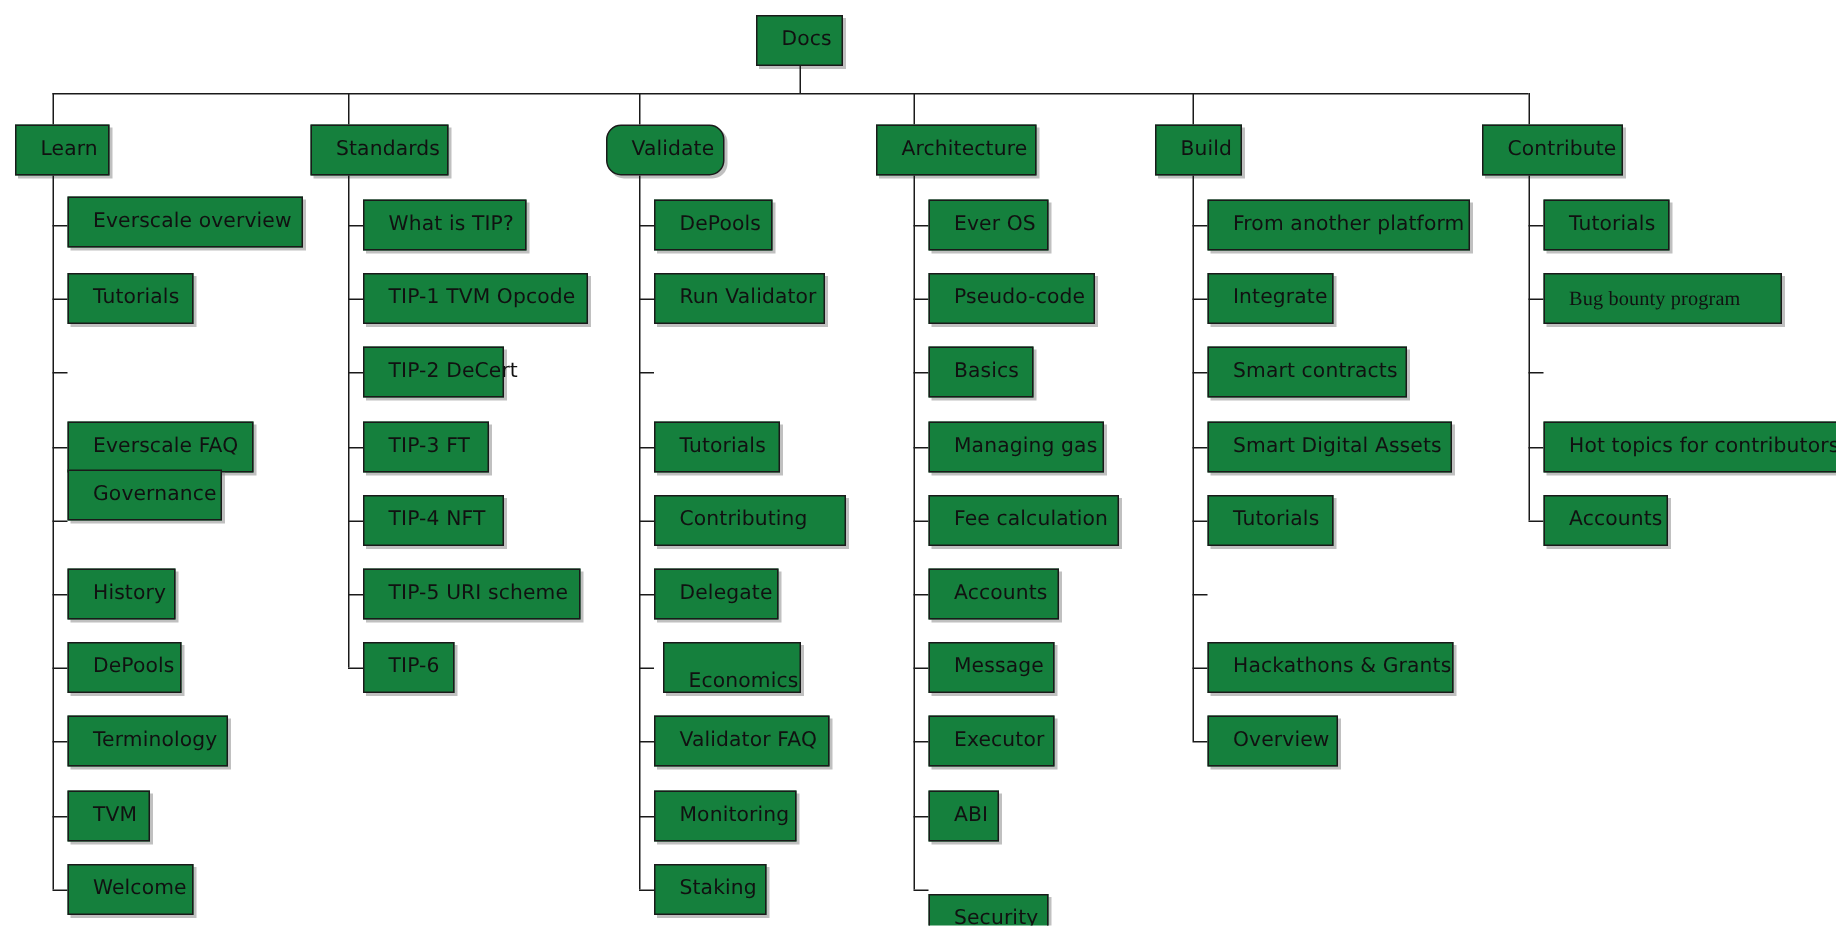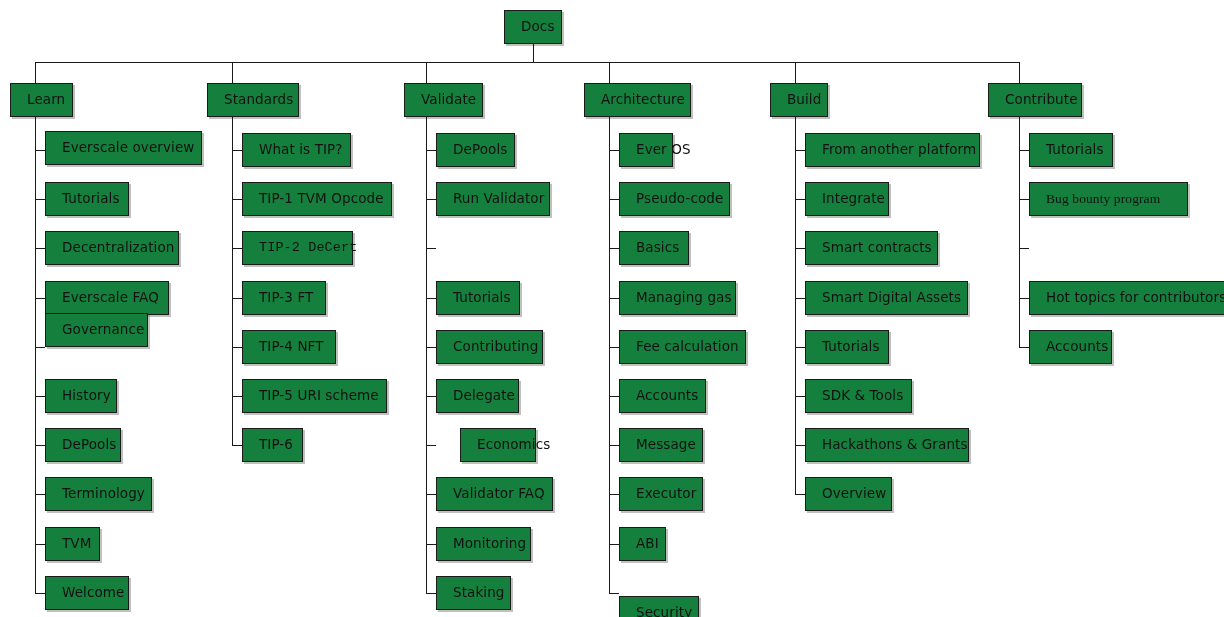--- a/index.html
+++ b/index.html
@@ -71,23 +71,20 @@
     <div class="edge edge-v" style="left: 35px; top: 117px; height: 475.8px;"></div>
     <div class="edge edge-h" style="left: 35px; top: 150px; width: 10px;"></div>
     <div class="node node-leaf" style="left: 45px; top: 131px; width: 157px;">
       <span class="node-label">Everscale overview</span>
     </div>
     <div class="edge edge-h" style="left: 35px; top: 199px; width: 10px;"></div>
     <div class="node node-leaf" style="left: 45px; top: 182px; width: 84px;">
       <span class="node-label">Tutorials</span>
     </div>
     <div class="edge edge-h" style="left: 35px; top: 248px; width: 10px;"></div>
-    <div class="node node-leaf" style="left: 45px; top: 231px; width: 134px;">
-      <span class="node-label">Decentralization</span>
-    </div>
     <div class="edge edge-h" style="left: 35px; top: 298px; width: 10px;"></div>
     <div class="node node-leaf" style="left: 45px; top: 281px; width: 124px;">
       <span class="node-label">Everscale FAQ</span>
     </div>
     <div class="edge edge-h" style="left: 35px; top: 347px; width: 10px;"></div>
     <div class="node node-leaf" style="left: 45px; top: 313px; width: 103px;">
       <span class="node-label">Governance</span>
     </div>
     <div class="edge edge-h" style="left: 35px; top: 396px; width: 10px;"></div>
     <div class="node node-leaf" style="left: 45px; top: 379px; width: 72px;">
@@ -116,88 +113,88 @@
     <div class="edge edge-v" style="left: 232px; top: 117px; height: 328.2px;"></div>
     <div class="edge edge-h" style="left: 232px; top: 150px; width: 10px;"></div>
     <div class="node node-leaf" style="left: 242px; top: 133px; width: 109px;">
       <span class="node-label">What is TIP?</span>
     </div>
     <div class="edge edge-h" style="left: 232px; top: 199px; width: 10px;"></div>
     <div class="node node-leaf" style="left: 242px; top: 182px; width: 150px;">
       <span class="node-label">TIP-1 TVM Opcode</span>
     </div>
     <div class="edge edge-h" style="left: 232px; top: 248px; width: 10px;"></div>
-    <div class="node node-leaf" style="left: 242px; top: 231px; width: 111px; font-family: Liberation Mono, monospace;">
+    <div class="node node-leaf" style="left: 242px; top: 231px; width: 94px;">
       <span class="node-label">TIP-2 DeCert</span>
     </div>
     <div class="edge edge-h" style="left: 232px; top: 298px; width: 10px;"></div>
     <div class="node node-leaf" style="left: 242px; top: 281px; width: 84px;">
       <span class="node-label">TIP-3 FT</span>
     </div>
     <div class="edge edge-h" style="left: 232px; top: 347px; width: 10px;"></div>
     <div class="node node-leaf" style="left: 242px; top: 330px; width: 94px;">
       <span class="node-label">TIP-4 NFT</span>
     </div>
     <div class="edge edge-h" style="left: 232px; top: 396px; width: 10px;"></div>
     <div class="node node-leaf" style="left: 242px; top: 379px; width: 145px;">
       <span class="node-label">TIP-5 URI scheme</span>
     </div>
     <div class="edge edge-h" style="left: 232px; top: 445px; width: 10px;"></div>
     <div class="node node-leaf" style="left: 242px; top: 428px; width: 61px;">
       <span class="node-label">TIP-6</span>
     </div>
     <div class="edge edge-v" style="left: 426px; top: 62px; height: 21px;"></div>
-    <div class="node node-branch" style="left: 404px; top: 83px; width: 79px;">
+    <div class="node node-branch" style="left: 404px; top: 83px; width: 79px; border-radius: 10px;">
       <span class="node-label">Validate</span>
     </div>
     <div class="edge edge-v" style="left: 426px; top: 117px; height: 475.8px;"></div>
     <div class="edge edge-h" style="left: 426px; top: 150px; width: 10px;"></div>
     <div class="node node-leaf" style="left: 436px; top: 133px; width: 79px;">
       <span class="node-label">DePools</span>
     </div>
     <div class="edge edge-h" style="left: 426px; top: 199px; width: 10px;"></div>
     <div class="node node-leaf" style="left: 436px; top: 182px; width: 114px;">
       <span class="node-label">Run Validator</span>
     </div>
     <div class="edge edge-h" style="left: 426px; top: 248px; width: 10px;"></div>
     <div class="edge edge-h" style="left: 426px; top: 298px; width: 10px;"></div>
     <div class="node node-leaf" style="left: 436px; top: 281px; width: 84px;">
       <span class="node-label">Tutorials</span>
     </div>
     <div class="edge edge-h" style="left: 426px; top: 347px; width: 10px;"></div>
-    <div class="node node-leaf" style="left: 436px; top: 330px; width: 107px;">
+    <div class="node node-leaf" style="left: 436px; top: 330px; width: 128px;">
       <span class="node-label">Contributing</span>
     </div>
     <div class="edge edge-h" style="left: 426px; top: 396px; width: 10px;"></div>
     <div class="node node-leaf" style="left: 436px; top: 379px; width: 83px;">
       <span class="node-label">Delegate</span>
     </div>
     <div class="edge edge-h" style="left: 426px; top: 445px; width: 10px;"></div>
-    <div class="node node-leaf" style="left: 460px; top: 428px; width: 76px;">
+    <div class="node node-leaf" style="left: 442px; top: 428px; width: 92px; align-items: flex-end;">
       <span class="node-label">Economics</span>
     </div>
     <div class="edge edge-h" style="left: 426px; top: 494px; width: 10px;"></div>
     <div class="node node-leaf" style="left: 436px; top: 477px; width: 117px;">
       <span class="node-label">Validator FAQ</span>
     </div>
     <div class="edge edge-h" style="left: 426px; top: 544px; width: 10px;"></div>
     <div class="node node-leaf" style="left: 436px; top: 527px; width: 95px;">
       <span class="node-label">Monitoring</span>
     </div>
     <div class="edge edge-h" style="left: 426px; top: 593px; width: 10px;"></div>
     <div class="node node-leaf" style="left: 436px; top: 576px; width: 75px;">
       <span class="node-label">Staking</span>
     </div>
     <div class="edge edge-v" style="left: 609px; top: 62px; height: 21px;"></div>
     <div class="node node-branch" style="left: 584px; top: 83px; width: 107px;">
       <span class="node-label">Architecture</span>
     </div>
     <div class="edge edge-v" style="left: 609px; top: 117px; height: 475.8px;"></div>
     <div class="edge edge-h" style="left: 609px; top: 150px; width: 10px;"></div>
-    <div class="node node-leaf" style="left: 619px; top: 133px; width: 54px;">
+    <div class="node node-leaf" style="left: 619px; top: 133px; width: 80px;">
       <span class="node-label">Ever OS</span>
     </div>
     <div class="edge edge-h" style="left: 609px; top: 199px; width: 10px;"></div>
     <div class="node node-leaf" style="left: 619px; top: 182px; width: 111px;">
       <span class="node-label">Pseudo-code</span>
     </div>
     <div class="edge edge-h" style="left: 609px; top: 248px; width: 10px;"></div>
     <div class="node node-leaf" style="left: 619px; top: 231px; width: 70px;">
       <span class="node-label">Basics</span>
     </div>
@@ -248,23 +245,20 @@
     </div>
     <div class="edge edge-h" style="left: 795px; top: 298px; width: 10px;"></div>
     <div class="node node-leaf" style="left: 805px; top: 281px; width: 163px;">
       <span class="node-label">Smart Digital Assets</span>
     </div>
     <div class="edge edge-h" style="left: 795px; top: 347px; width: 10px;"></div>
     <div class="node node-leaf" style="left: 805px; top: 330px; width: 84px;">
       <span class="node-label">Tutorials</span>
     </div>
     <div class="edge edge-h" style="left: 795px; top: 396px; width: 10px;"></div>
-    <div class="node node-leaf" style="left: 805px; top: 379px; width: 107px;">
-      <span class="node-label">SDK &amp; Tools</span>
-    </div>
     <div class="edge edge-h" style="left: 795px; top: 445px; width: 10px;"></div>
     <div class="node node-leaf" style="left: 805px; top: 428px; width: 164px;">
       <span class="node-label">Hackathons &amp; Grants</span>
     </div>
     <div class="edge edge-h" style="left: 795px; top: 494px; width: 10px;"></div>
     <div class="node node-leaf" style="left: 805px; top: 477px; width: 87px;">
       <span class="node-label">Overview</span>
     </div>
     <div class="edge edge-v" style="left: 1019px; top: 62px; height: 21px;"></div>
     <div class="node node-branch" style="left: 988px; top: 83px; width: 94px;">

